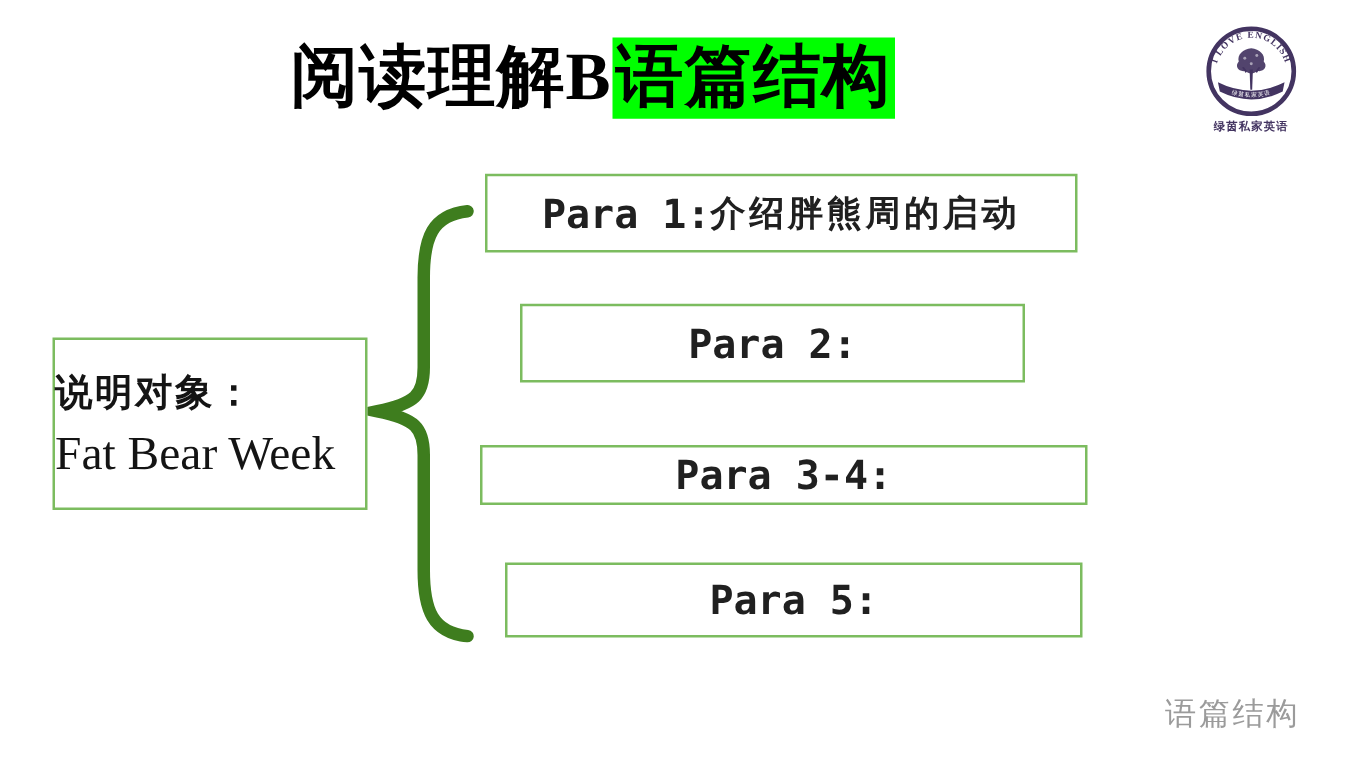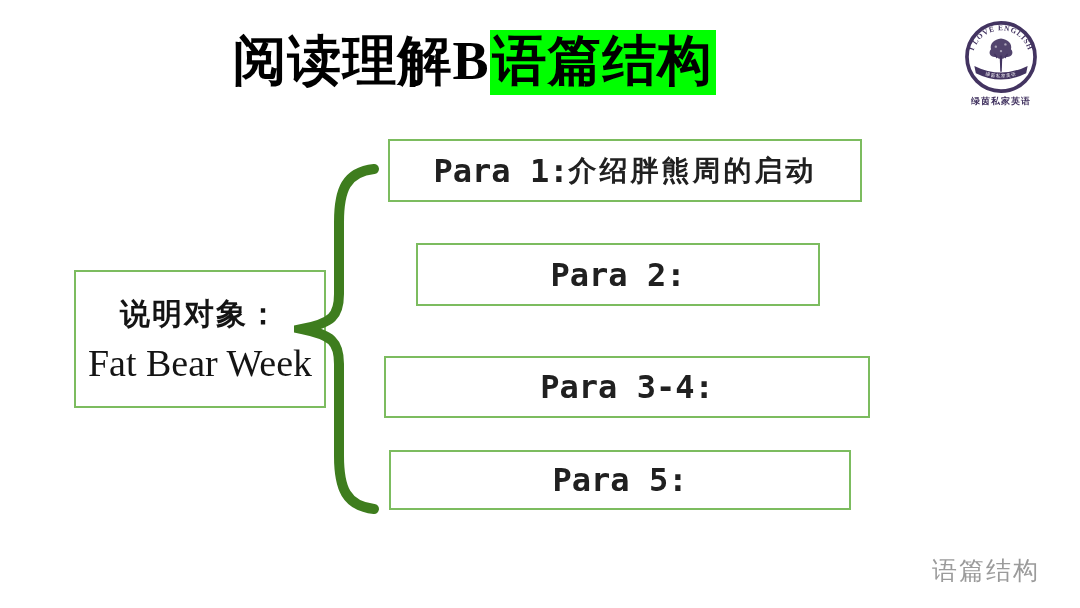--- a/index.html
+++ b/index.html
@@ -37,22 +37,22 @@
   .logo-caption{
     margin-top:1px;
     font-family:"Liberation Sans",sans-serif;
     font-size:9px;letter-spacing:1px;font-weight:bold;
     color:var(--logo-purple);white-space:nowrap;
   }
   
   .subject-box{
     position:absolute;left:42px;top:270px;width:252px;height:138px;
     border:2px solid var(--box-border-green);
-    display:flex;flex-direction:column;align-items:center;justify-content:center;
-    gap:6px;background:#fff;margin-left:32px;
+    display:flex;flex-direction:column;align-items:flex-start;justify-content:center;
+    gap:6px;background:#fff;
   }
   .subject-line1{
     font-family:"Liberation Serif","DejaVu Serif",serif;
     font-weight:bold;font-size:30px;color:#141414;letter-spacing:2px;
   }
   .subject-line2{
     font-family:"Liberation Serif","DejaVu Serif",serif;
     font-size:38px;color:#141414;
   }
   
@@ -67,22 +67,22 @@
   .para-box .label{
     font-family:"DejaVu Sans Mono","Liberation Mono",monospace;
     font-weight:bold;font-size:32px;letter-spacing:0;
   }
   .para-box .text{
     font-family:"DejaVu Sans Mono","Liberation Mono",monospace;
     font-weight:bold;font-size:28px;letter-spacing:3px;
   }
   .para-box-1{left:388px;top:139px;width:474px;height:63px;}
   .para-box-2{left:388px;top:243px;width:404px;height:63px;margin-left:28px;}
-  .para-box-3{left:384px;top:356px;width:486px;height:62px;}
-  .para-box-4{left:389px;top:450px;width:462px;height:60px;}
+  .para-box-3{left:384px;top:356px;width:486px;height:48px;}
+  .para-box-4{left:404px;top:450px;width:462px;height:60px;}
   
   .watermark{
     position:absolute;top:554px;right:40px;
     font-family:"Liberation Sans",sans-serif;
     font-size:25px;letter-spacing:2px;
     color:var(--watermark-gray);
     text-shadow:1px 1px 0 #ffffff;
   }
 </style>
 </head>

